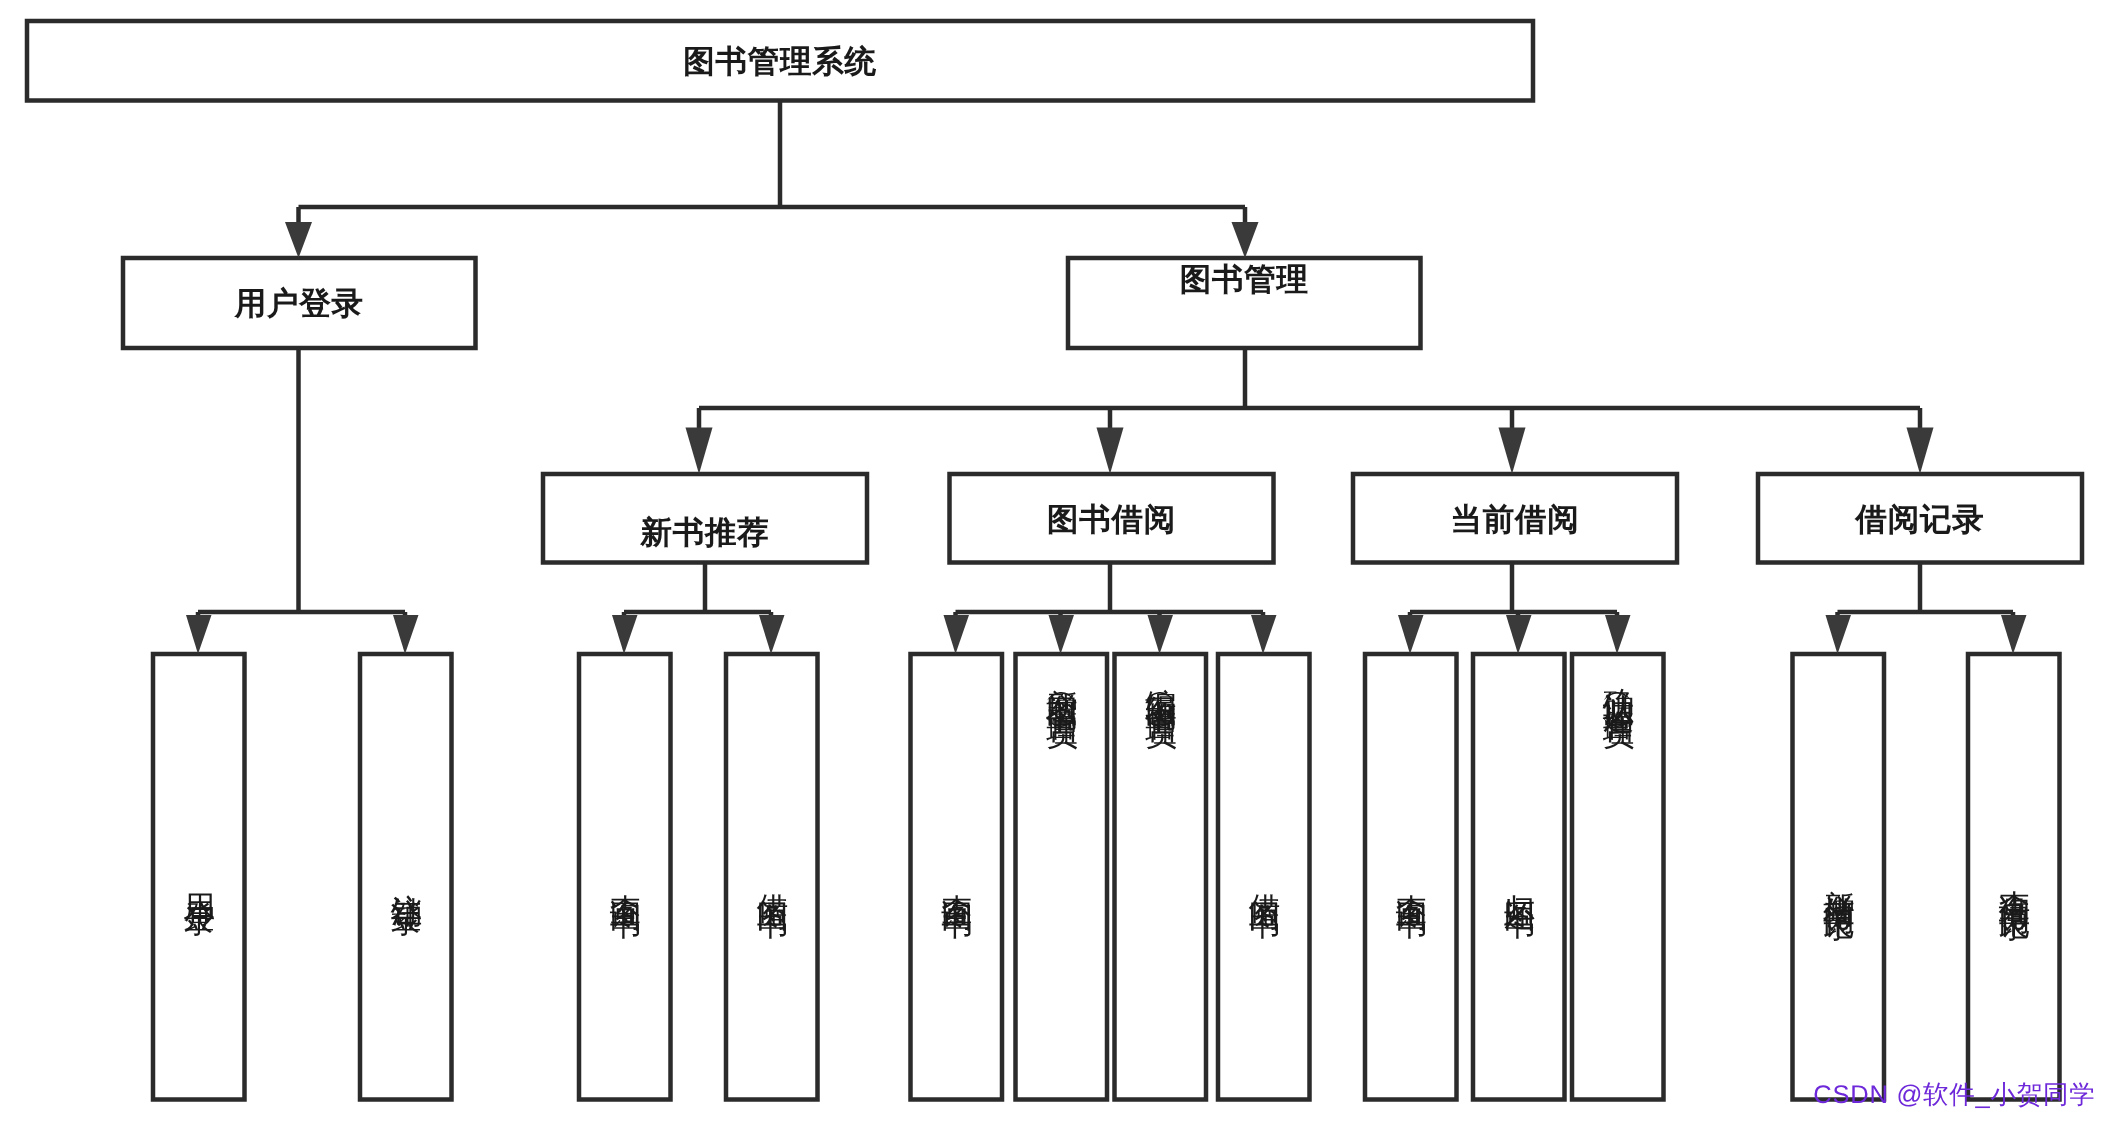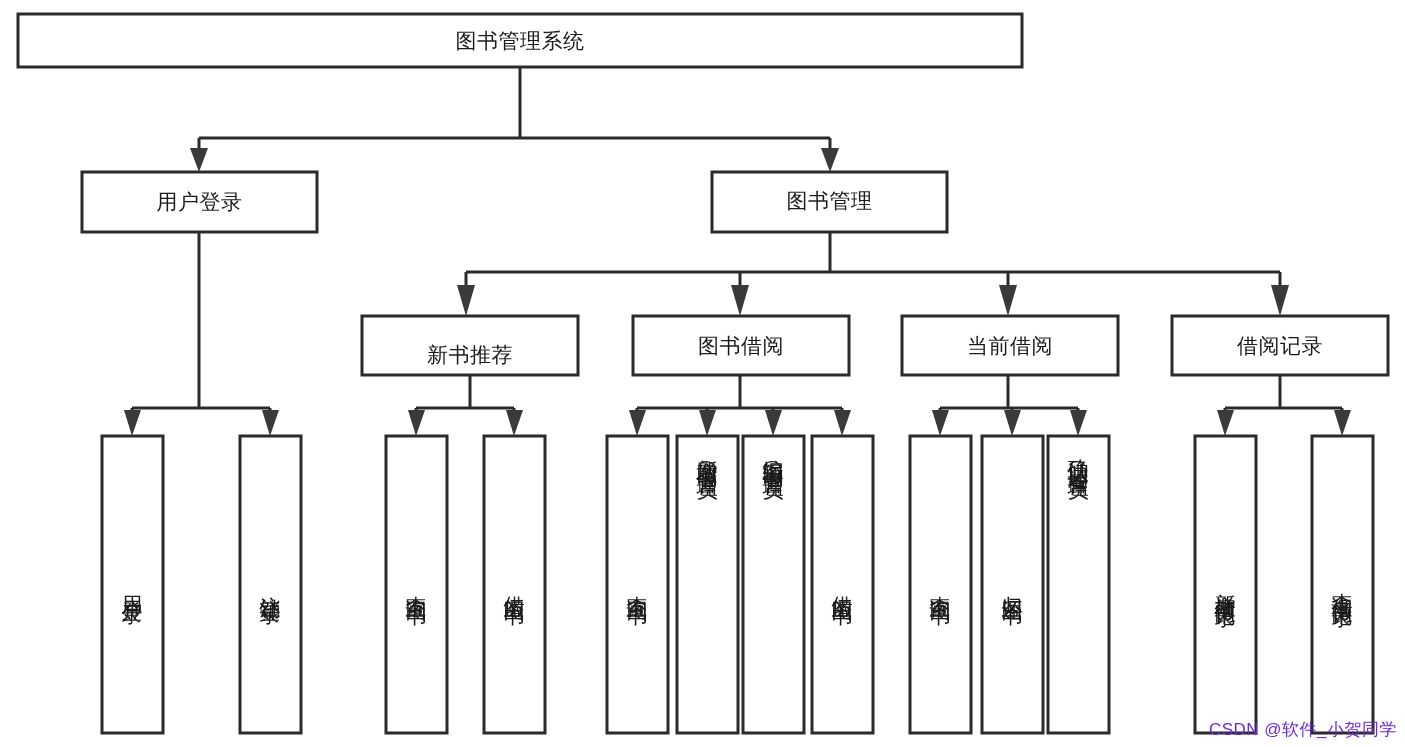--- a/index.html
+++ b/index.html
@@ -43,20 +43,21 @@
   .node-label-h {
     position: absolute;
     display: flex;
     align-items: center;
     justify-content: center;
     color: #1a1a1a;
     font-size: 21px;
     letter-spacing: 0.5px;
     white-space: nowrap;
     pointer-events: none;
+    font-weight: bold;
   }
   .node-label-v {
     position: absolute;
     display: flex;
     align-items: center;
     justify-content: center;
     color: #1a1a1a;
     font-size: 21px;
     writing-mode: vertical-rl;
     text-orientation: upright;
@@ -185,21 +186,21 @@
       <path class="connector" d="M 1342 408 L 1342 414"></path>
       <polygon class="arrow-head" points="1217,410 1234,410 1225,436"></polygon>
       <polygon class="arrow-head" points="1334,410 1351,410 1342,436"></polygon>
     </g>
 
   </svg>
 
   <div class="node-label-h" style="left:18px; top:14px; width:1004px; height:53px;">图书管理系统</div>
 
   <div class="node-label-h" style="left:82px; top:172px; width:235px; height:60px;">用户登录</div>
-  <div class="node-label-h" style="left:712px; top:171px; width:235px; height:60px;border-radius:27px;">图书管理</div>
+  <div class="node-label-h" style="left:712px; top:156px; width:235px; height:60px;border-radius:27px;">图书管理</div>
 
   <div class="node-label-h" style="left:362px; top:316px; width:216px; height:77px;">新书推荐</div>
   <div class="node-label-h" style="left:902px; top:316px; width:216px; height:59px;">当前借阅</div>
   <div class="node-label-h" style="left:633px; top:316px; width:216px; height:59px;">图书借阅</div>
   <div class="node-label-h" style="left:1172px; top:316px; width:216px; height:59px;text-align:right;">借阅记录</div>
 
   <div class="node-label-v" style="left:102px; top:436px; width:61px; height:297px;">用户登录</div>
   <div class="node-label-v" style="left:240px; top:436px; width:61px; height:297px;">注销登录</div>
   <div class="node-label-v" style="left:386px; top:436px; width:61px; height:297px;">查询图书</div>
   <div class="node-label-v" style="left:484px; top:436px; width:61px; height:297px;">借阅图书</div>

